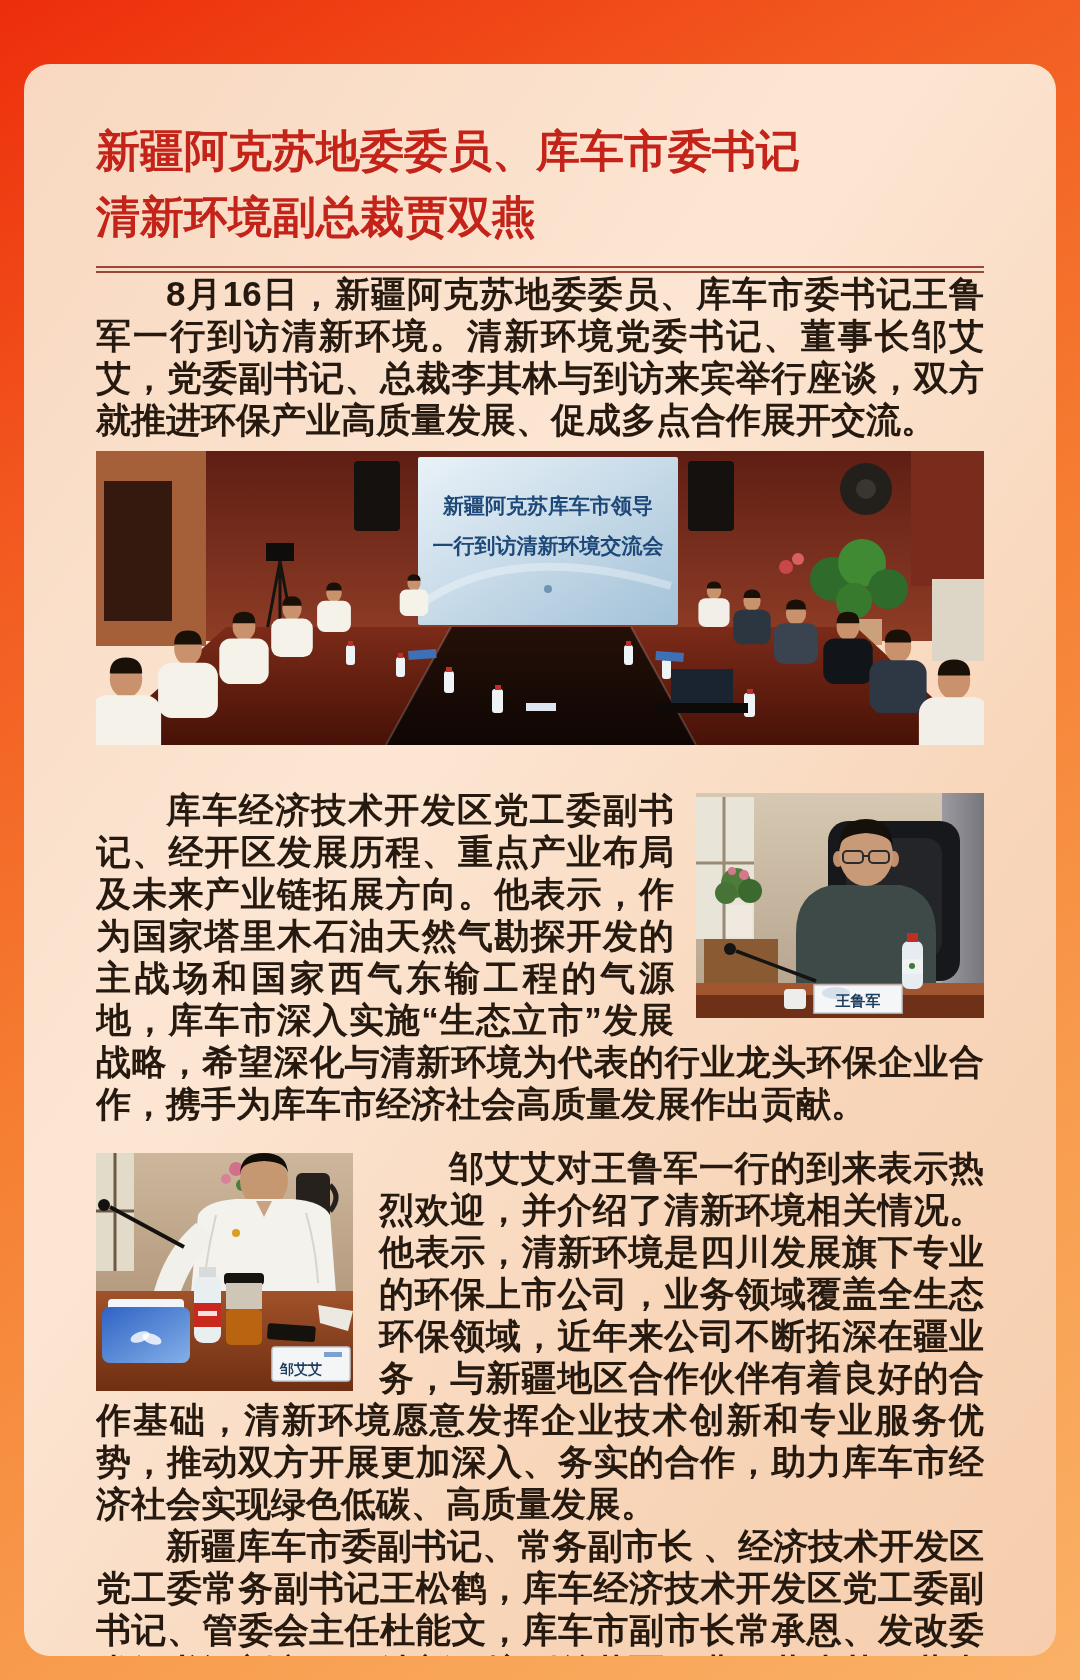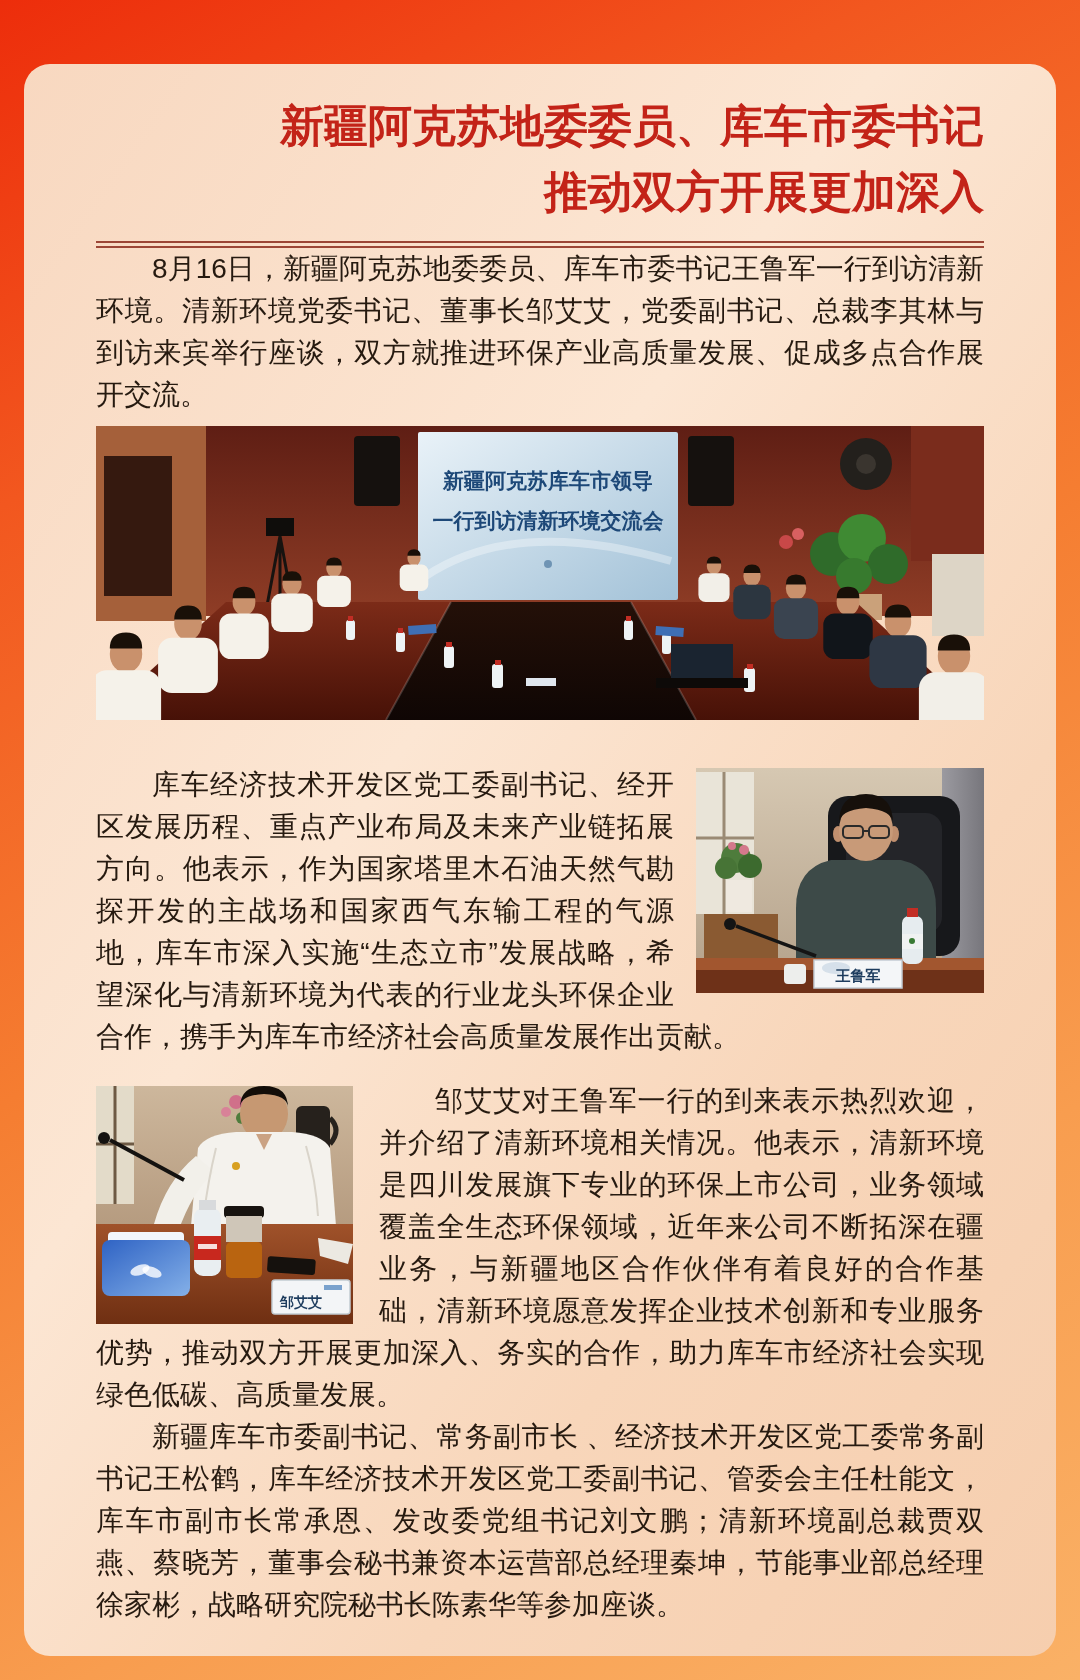--- a/index.html
+++ b/index.html
@@ -11,53 +11,53 @@
   .card{
     box-sizing:border-box;
     margin:64px 24px 24px 24px;
     width:1032px;height:1592px;
     border-radius:26px;
     background:linear-gradient(125deg,#f8d8c0 0%,#fce6d3 40%,#f8d6ba 70%,#f6ceae 100%);
     padding:0 72px;
     overflow:hidden;
   }
   .title{
-    margin-top:29px;
+    margin-top:54px;
     font-size:44px;line-height:66px;font-weight:800;
-    color:#c32318;text-align:right;
+    color:#c32318;text-align:left;
   }
   .divider{
     margin-top:16px;height:3px;
     border-top:2px solid #9c4636;
     border-bottom:2px solid #9c4636;
   }
   p.body-text{
     margin:0;
-    font-size:28px;line-height:42px;font-weight:400;
+    font-size:35px;line-height:42px;font-weight:700;
     color:#261a10;text-align:justify;text-indent:2em;
   }
   .p1{margin-top:24px;}
   .photo-wide{display:block;margin-top:10px;width:888px;height:294px;}
   .sec{overflow:hidden;}
   .sec2{margin-top:44px;}
   .sec3{margin-top:22px;}
   .photo-right{float:right;width:288px;height:225px;margin:4px 0 10px 22px;}
   .photo-left{float:left;width:257px;height:238px;margin:6px 26px 0 0;}
   .p4{margin-top:34px;}
   .p5{margin-top:22px;}
   svg text{font-family:"Liberation Sans","DejaVu Sans",sans-serif;}
 </style>
 </head>
 <body>
 
 <div class="card">
 
   <div class="title">
     <div>新疆阿克苏地委委员、库车市委书记</div>
-    <div>推动双方开展更加深入</div>
+    <div>清新环境副总裁贾双燕</div>
   </div>
 
   <div class="divider"></div>
 
   <p class="body-text p1">8月16日，新疆阿克苏地委委员、库车市委书记王鲁军一行到访清新环境。清新环境党委书记、董事长邹艾艾，党委副书记、总裁李其林与到访来宾举行座谈，双方就推进环保产业高质量发展、促成多点合作展开交流。</p>
 
   <svg class="photo-wide" viewBox="0 0 888 294" preserveAspectRatio="none">
     <defs>
       <linearGradient id="gWall" x1="0" y1="0" x2="0" y2="1">
         <stop offset="0" stop-color="#5f1e14"></stop>

